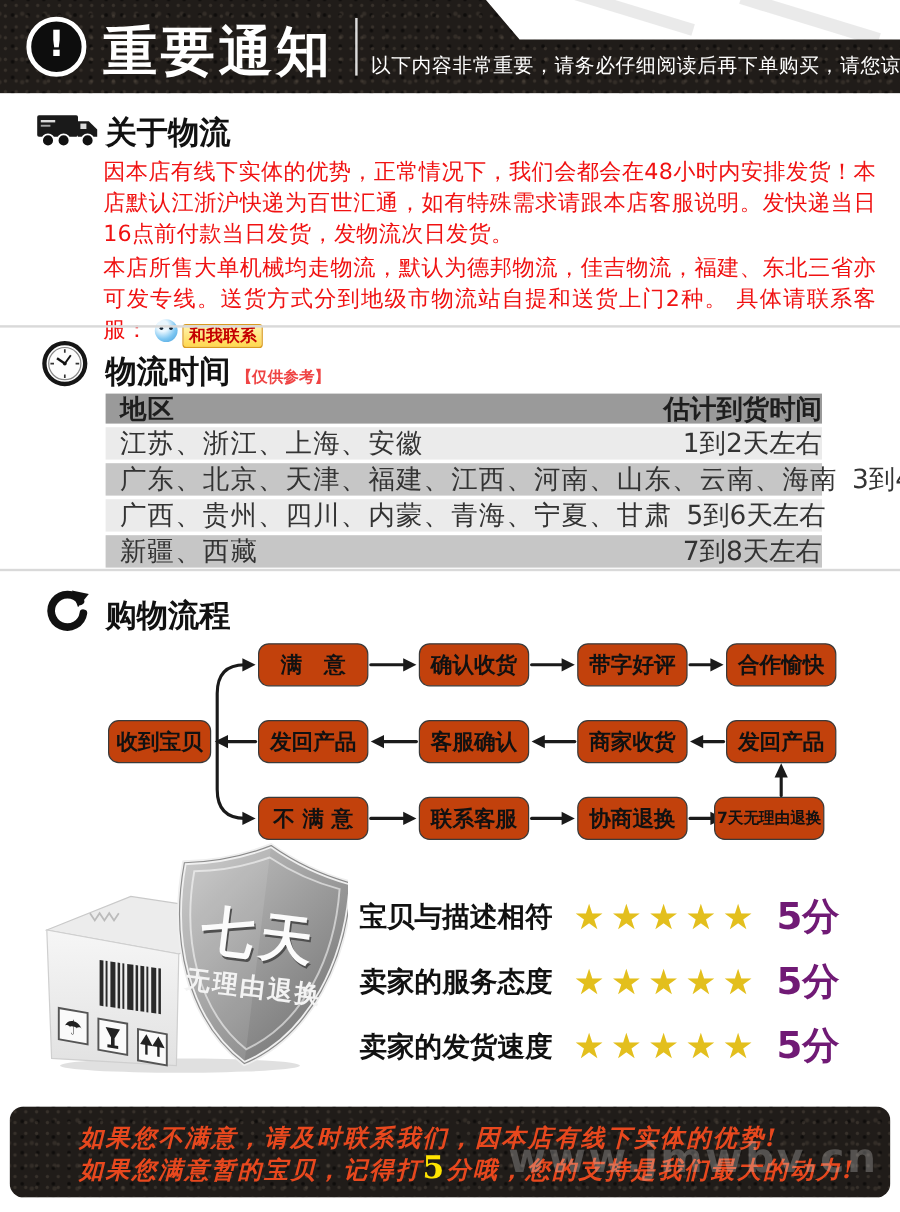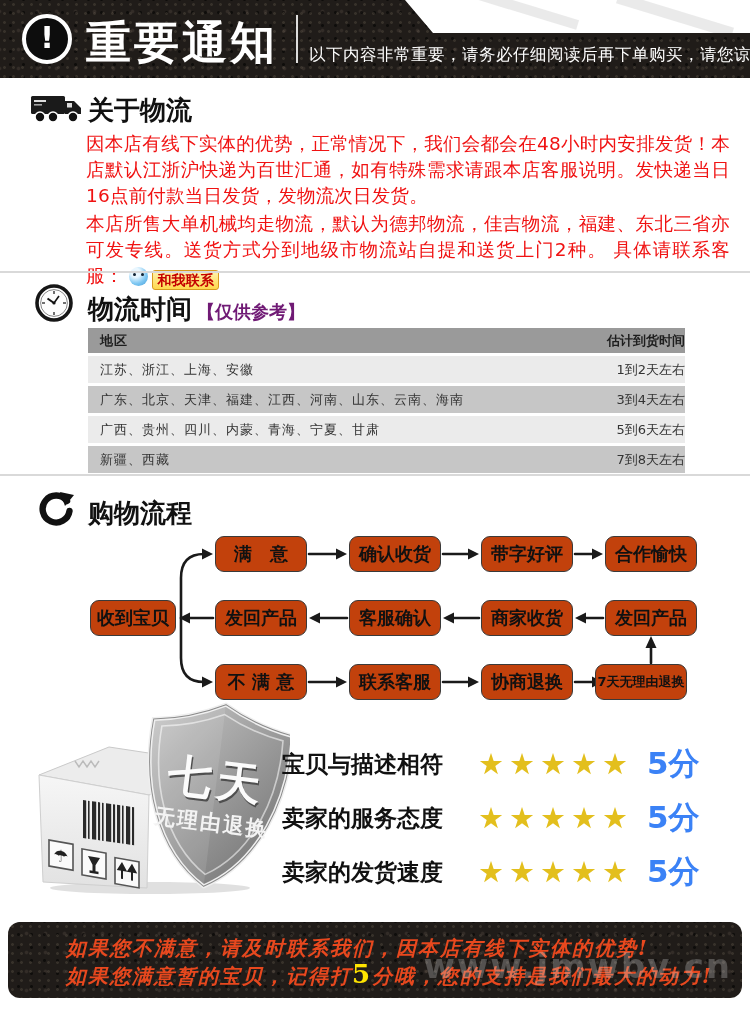--- a/index.html
+++ b/index.html
@@ -24,57 +24,57 @@
   #hdr-streak1,#hdr-streak2{background:#e3e3e3;opacity:.75;}
   #hdr-icon{left:22px;top:14px;width:50px;height:50px;border-radius:50%;
     background:#0d0d0d;border:4px solid #fff;box-sizing:border-box;
     color:#fff;font-size:30px;font-weight:900;text-align:center;line-height:40px;}
   #hdr-title{left:86px;top:13px;color:#fff;font-size:45px;font-weight:900;letter-spacing:3px;white-space:nowrap;}
   #hdr-vline{left:296px;top:15px;width:2px;height:48px;background:rgba(255,255,255,.85);}
   #hdr-sub{left:309px;top:44px;color:#fff;font-size:16.5px;letter-spacing:.5px;white-space:nowrap;}
 
   
   .sec-head{font-size:26px;font-weight:900;color:#111;white-space:nowrap;}
-  .sec-note{font-size:18px;font-weight:700;color:#701a75;font-family:Liberation Serif, serif;}
+  .sec-note{font-size:13px;font-weight:700;color:#ef4444;font-family:Liberation Serif, serif;}
   .divider{left:0;width:750px;height:2px;background:#d9d9d9;}
 
   
   .redpara{color:#f01212;font-size:18.5px;line-height:26px;letter-spacing:.2px;text-align:justify;}
   #contact-badge{display:inline-block;vertical-align:-3px;margin-left:4px;
     background:linear-gradient(#fff3b0,#ffd84d);border:1px solid #d99a1f;border-radius:3px;
     color:#c40000;font-size:14px;font-weight:700;padding:0 4px;line-height:18px;}
   .ww-icon{display:inline-block;vertical-align:-4px;width:19px;height:19px;border-radius:50%;
     background:radial-gradient(circle at 35% 30%,#eaf7ff 0 25%,#7ec7f2 60%,#3f9ad8);
     position:relative;margin-left:6px;}
   .ww-icon:before{content:"";position:absolute;left:4px;top:6px;width:3px;height:3px;border-radius:50%;background:#123;}
   .ww-icon:after{content:"";position:absolute;right:4px;top:6px;width:3px;height:3px;border-radius:50%;background:#123;}
 
   
   #table{left:88px;top:328px;width:597px;}
-  .trow{display:flex;align-items:center;font-size:13px;color:#333;height:27px;margin-top:3px;gap:12px;}
+  .trow{display:flex;align-items:center;font-size:22px;color:#333;height:27px;margin-top:3px;gap:12px;}
   .trow .c1{flex:1;padding-left:12px;letter-spacing:1px;white-space:nowrap;}
   .trow .c2{width:150px;text-align:right;white-space:nowrap;}
   #thead{height:25px;margin-top:0;background:#9a9a9a;color:#1e1e1e;font-weight:700;}
   .row-light{background:#ebebeb;}
   .row-dark{background:#c6c6c6;}
 
   
   #flow{left:0;top:530px;width:750px;height:175px;}
   .fbox{position:absolute;width:92px;height:36px;background:#c2410c;border:1.6px solid #3a3a3a;
     border-radius:9px;box-sizing:border-box;display:flex;align-items:center;justify-content:center;
     font-size:18px;font-weight:700;color:#111;white-space:nowrap;}
   .fbox.small{font-size:13px;}
   #flow svg{position:absolute;left:0;top:0;}
 
   
   #ratings{left:282px;top:742px;width:460px;height:160px;}
   .rrow{position:absolute;left:0;height:44px;display:flex;align-items:center;}
-  .rlabel{width:196px;font-size:23px;font-weight:900;color:#111;white-space:nowrap;}
+  .rlabel{width:196px;font-size:23px;font-weight:900;color:#111;white-space:nowrap;text-align:center;}
   .rstars{font-size:29px;color:#e3bf1d;letter-spacing:5px;white-space:nowrap;}
-  .rscore{font-size:31px;font-weight:900;color:#3b82f6;margin-left:14px;white-space:nowrap;}
+  .rscore{font-size:31px;font-weight:900;color:#701a75;margin-left:14px;white-space:nowrap;}
 
   
   #footer{left:8px;top:922px;width:734px;height:76px;border-radius:12px;box-sizing:border-box;
     padding:13px 20px 0 58px;}
   #footer .fline{color:#e8481e;font-size:20px;font-weight:700;font-style:italic;
     font-family:"DejaVu Serif","Liberation Serif",serif;letter-spacing:2px;line-height:26px;white-space:nowrap;}
   #footer .hl5{color:#ffe400;font-size:26px;font-style:normal;}
   #wm{position:absolute;right:10px;bottom:12px;font-size:34px;font-weight:700;
     color:rgba(205,205,205,.30);letter-spacing:2px;}
 </style>

